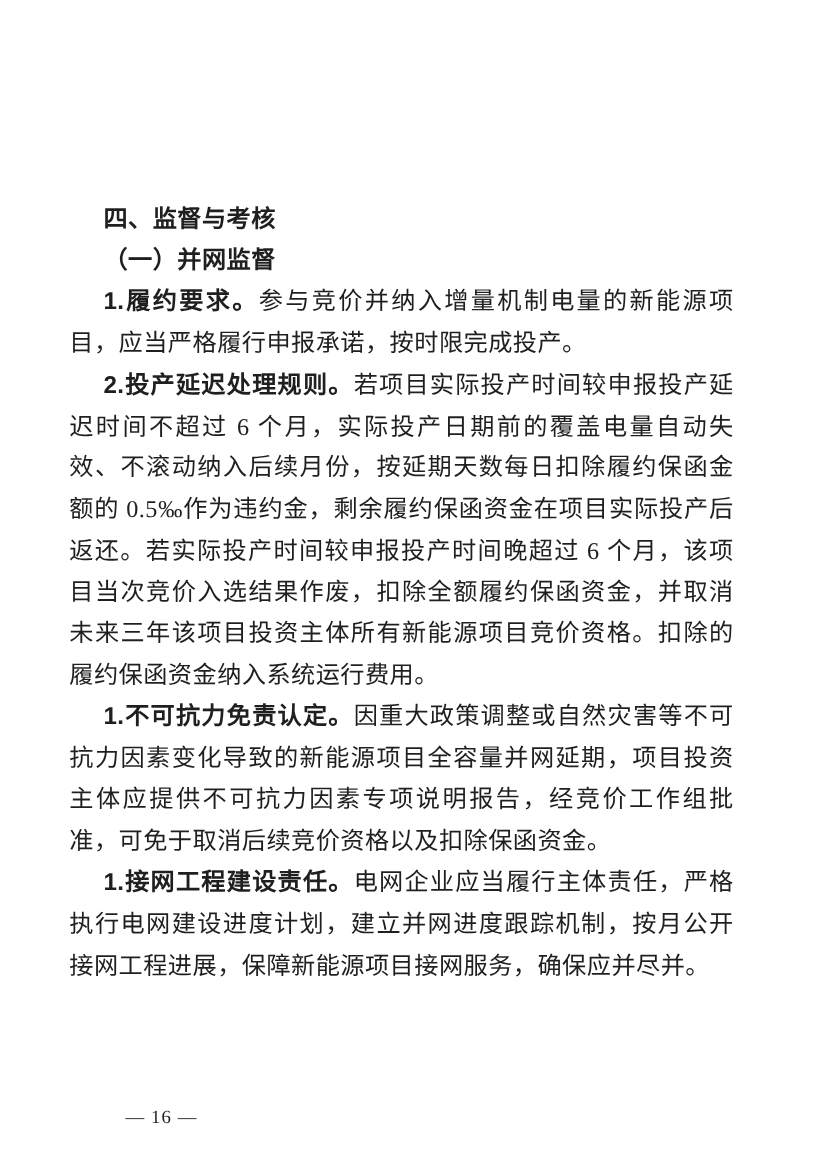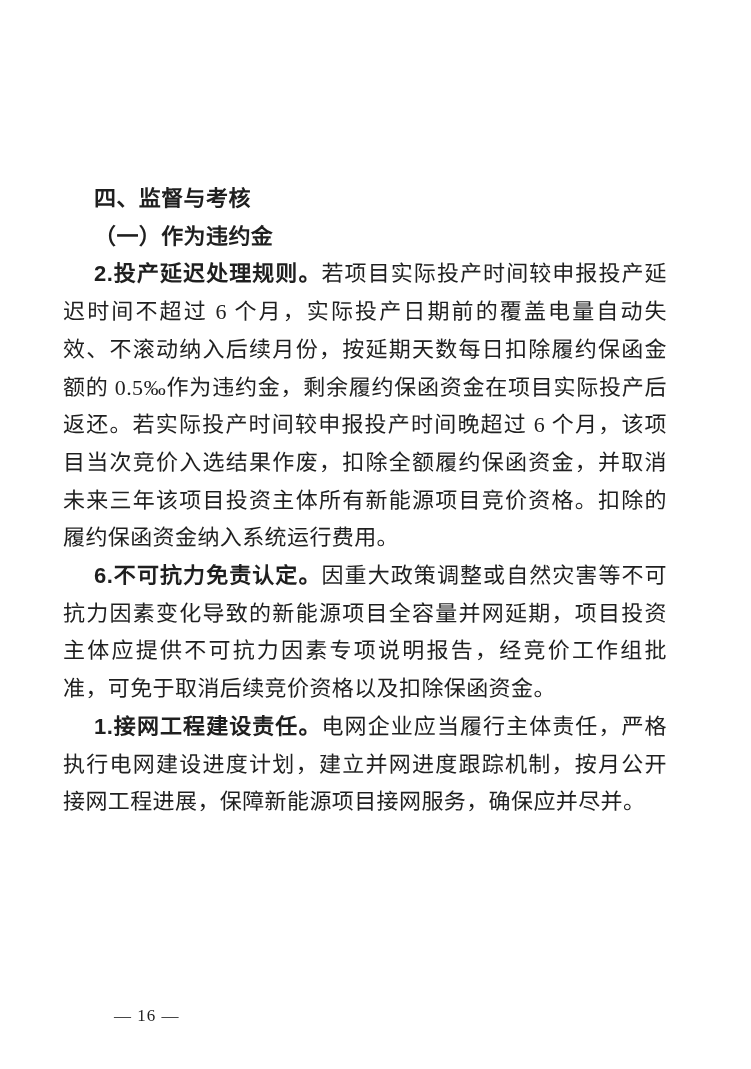--- a/index.html
+++ b/index.html
@@ -65,26 +65,27 @@
   }
 </style>
 </head>
 <body>
 
 <div class="page">
   <main class="content">
 
     <h1 class="h-main">四、监督与考核</h1>
 
-    <h2 class="h-sub">（一）作为违约金</h2>
+    <h2 class="h-sub">（一）并网监督</h2>
 
+    <p><span class="lead">1.履约要求。</span><span class="body-text">参与竞价并纳入增量机制电量的新能源项目，应当严格履行申报承诺，按时限完成投产。</span></p>
 
     <p><span class="lead">2.投产延迟处理规则。</span><span class="body-text">若项目实际投产时间较申报投产延迟时间不超过 6 个月，实际投产日期前的覆盖电量自动失效、不滚动纳入后续月份，按延期天数每日扣除履约保函金额的 0.5‰作为违约金，剩余履约保函资金在项目实际投产后返还。若实际投产时间较申报投产时间晚超过 6 个月，该项目当次竞价入选结果作废，扣除全额履约保函资金，并取消未来三年该项目投资主体所有新能源项目竞价资格。扣除的履约保函资金纳入系统运行费用。</span></p>
 
-    <p><span class="lead">6.不可抗力免责认定。</span><span class="body-text">因重大政策调整或自然灾害等不可抗力因素变化导致的新能源项目全容量并网延期，项目投资主体应提供不可抗力因素专项说明报告，经竞价工作组批准，可免于取消后续竞价资格以及扣除保函资金。</span></p>
+    <p><span class="lead">1.不可抗力免责认定。</span><span class="body-text">因重大政策调整或自然灾害等不可抗力因素变化导致的新能源项目全容量并网延期，项目投资主体应提供不可抗力因素专项说明报告，经竞价工作组批准，可免于取消后续竞价资格以及扣除保函资金。</span></p>
 
 
     <p><span class="lead">1.接网工程建设责任。</span><span class="body-text">电网企业应当履行主体责任，严格执行电网建设进度计划，建立并网进度跟踪机制，按月公开接网工程进展，保障新能源项目接网服务，确保应并尽并。</span></p>
 
 
   </main>
 
   <footer class="footer">
     <span>— 16 —</span>
   </footer>

